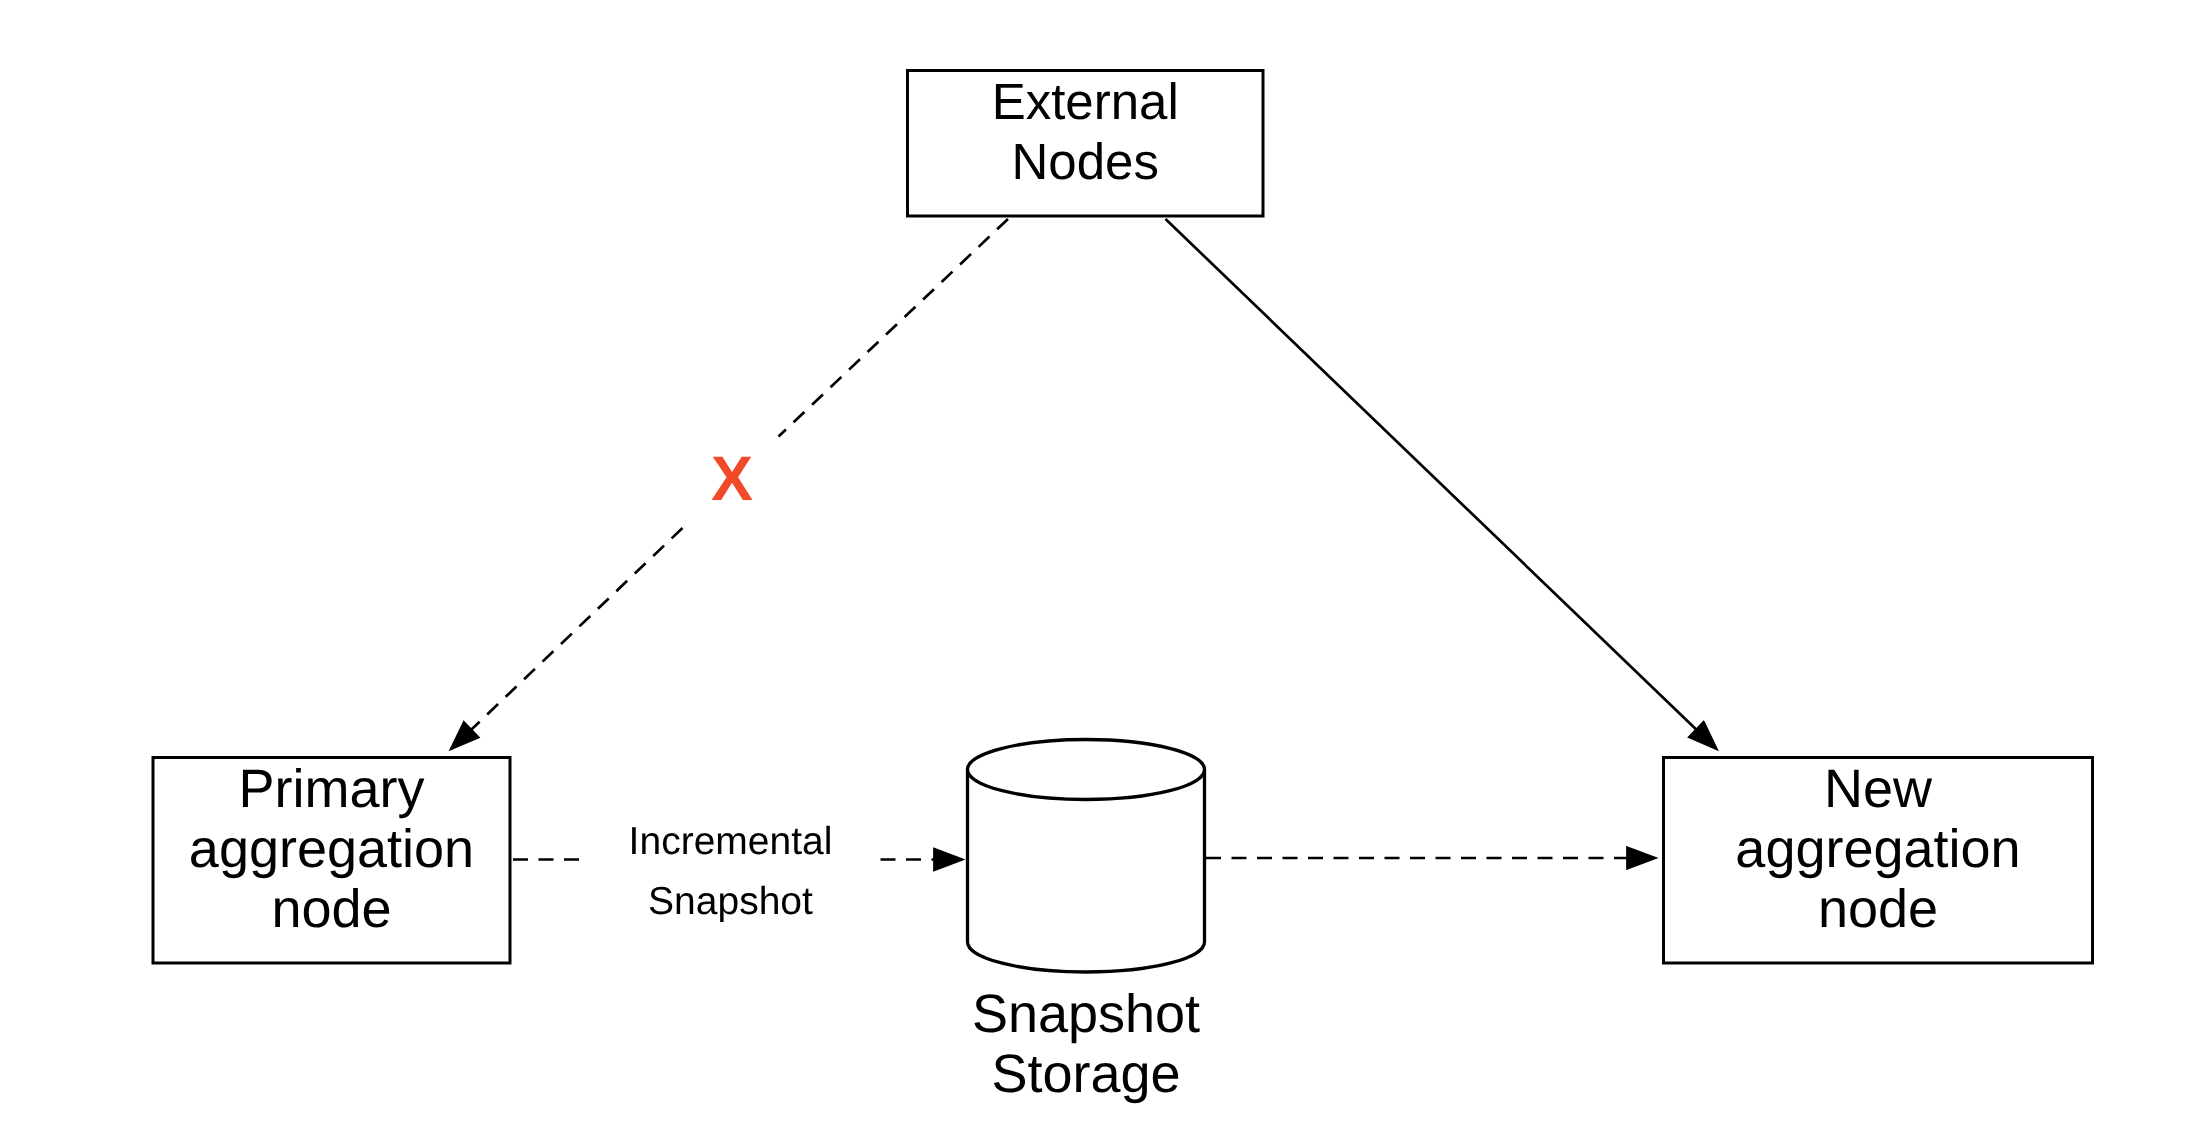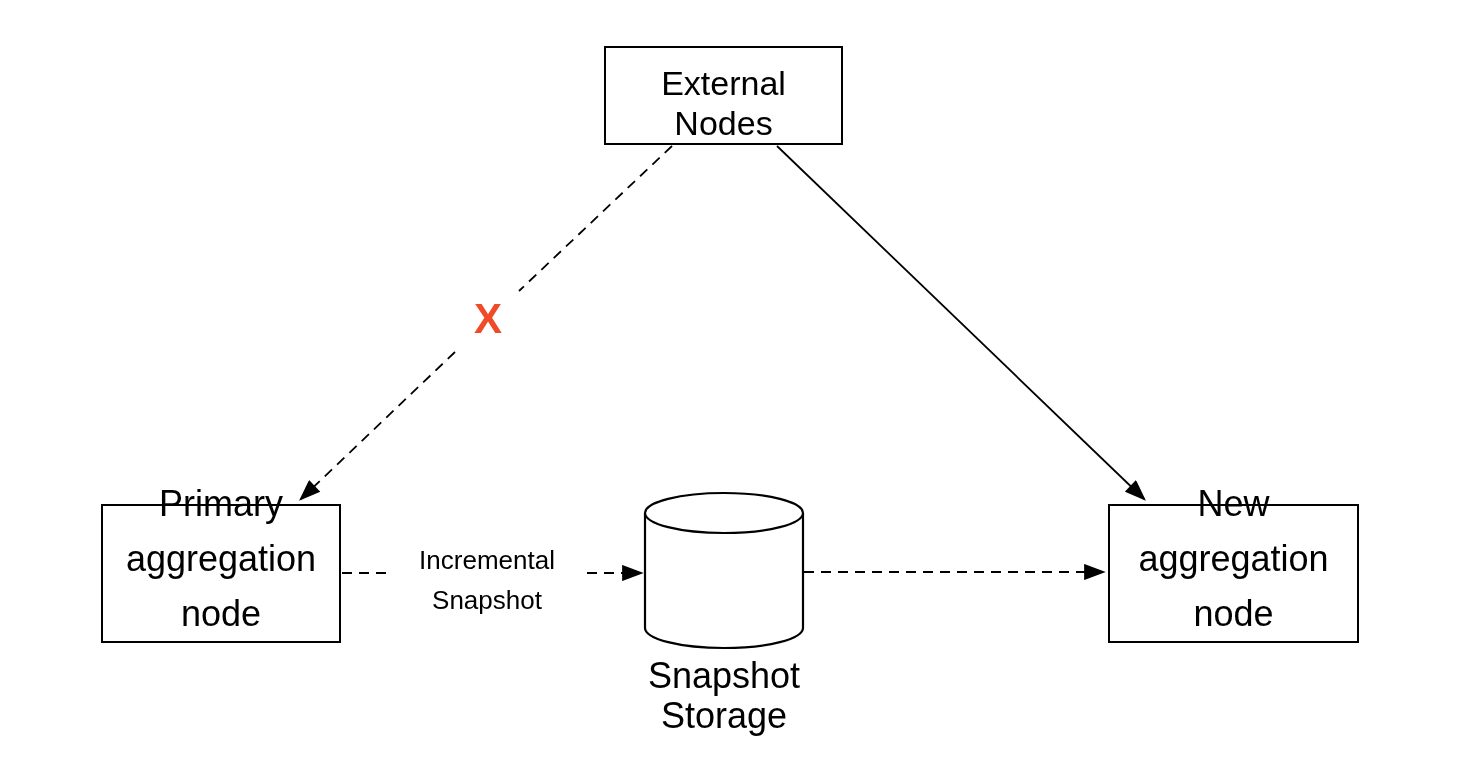--- a/index.html
+++ b/index.html
@@ -16,33 +16,33 @@
   .edges-layer {
     position: absolute;
     left: 0; top: 0;
     width: 1464px; height: 758px;
   }
   .node {
     position: absolute;
     border: 2.5px solid #000000;
     background: #ffffff;
     display: flex;
-    align-items: flex-end;
+    align-items: flex-start;
     justify-content: center;
   }
   .node-label {
     white-space: pre-line;
     text-align: center;
     font-size: 36px;
-    line-height: 55px;
+    line-height: 40px;
   }
   #node-external { left: 604px; top: 46px;  width: 239px; height: 99px; }
   #node-external .node-label { font-size: 34px; line-height: 40px; }
   #node-primary  { left: 101px; top: 504px; width: 240px; height: 139px; }
-  #node-new      { left: 1108px; top: 504px; width: 251px; height: 139px; }
+  #node-new      { left: 1108px; top: 504px; width: 288px; height: 139px; }
 
   .float-label {
     position: absolute;
     text-align: center;
     white-space: pre-line;
   }
   #label-incremental {
     left: 377px; top: 540px; width: 220px;
     font-size: 26px; line-height: 40px;
   }

